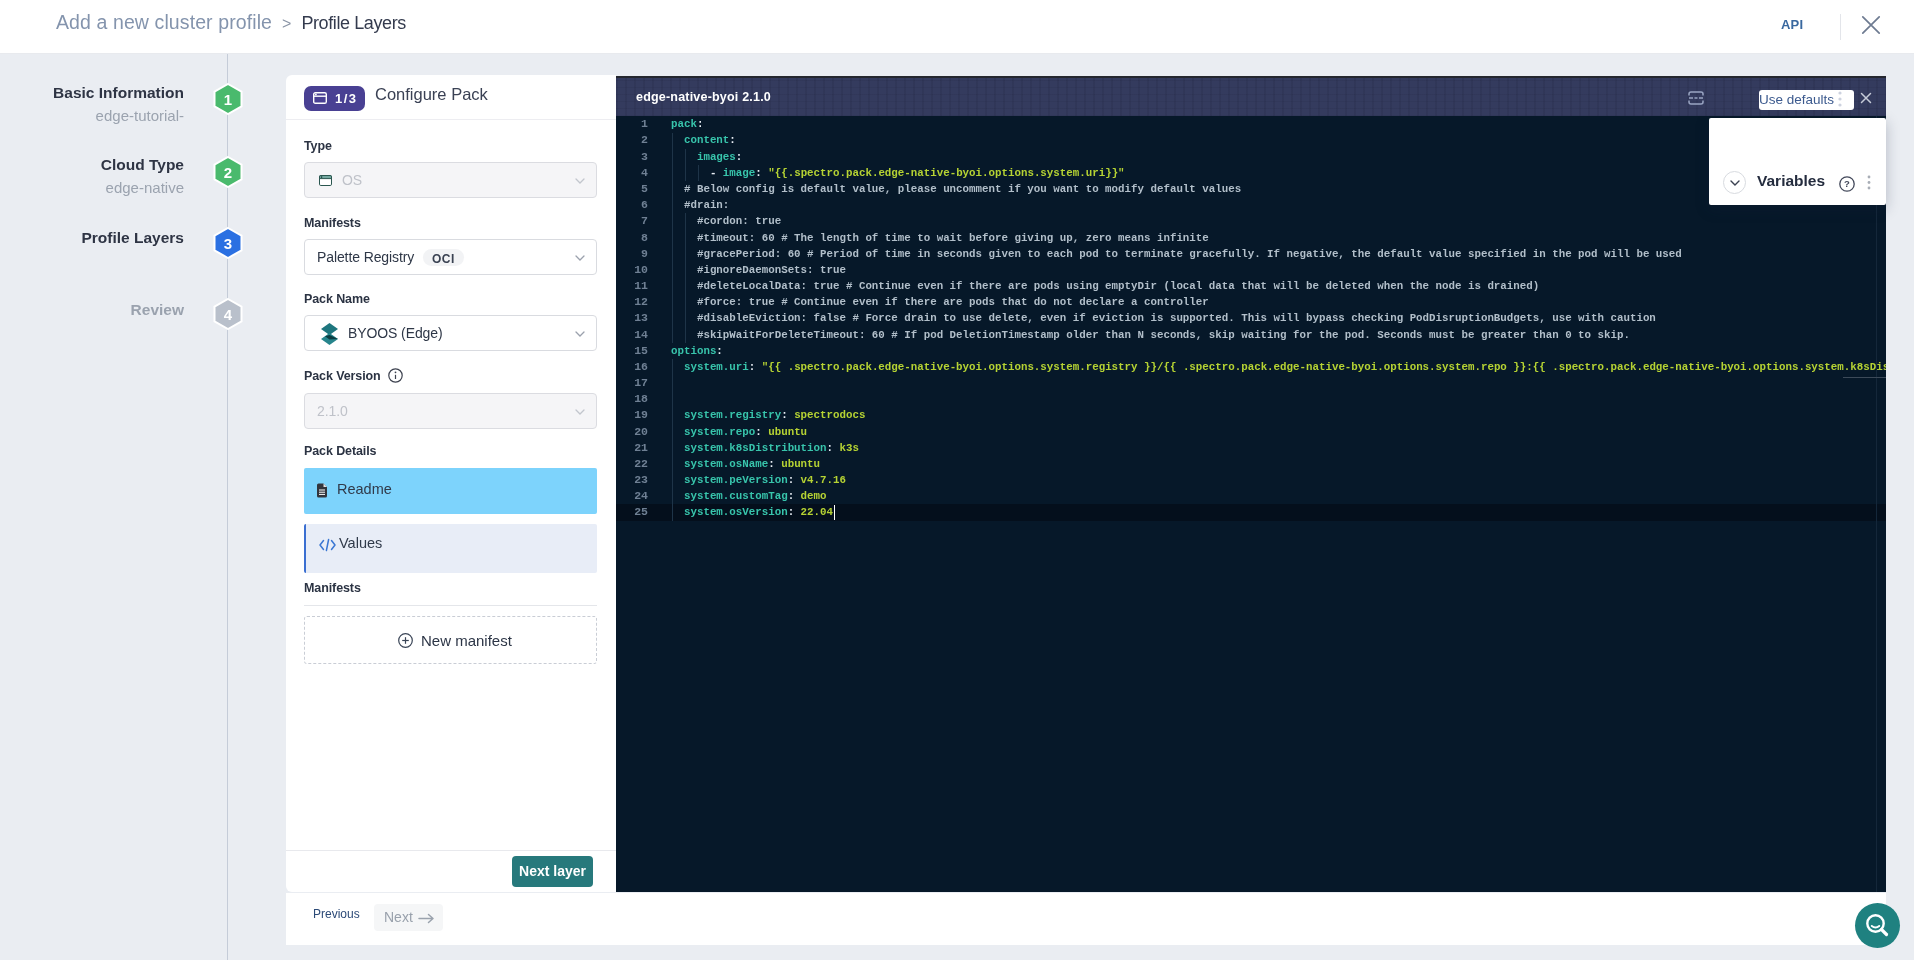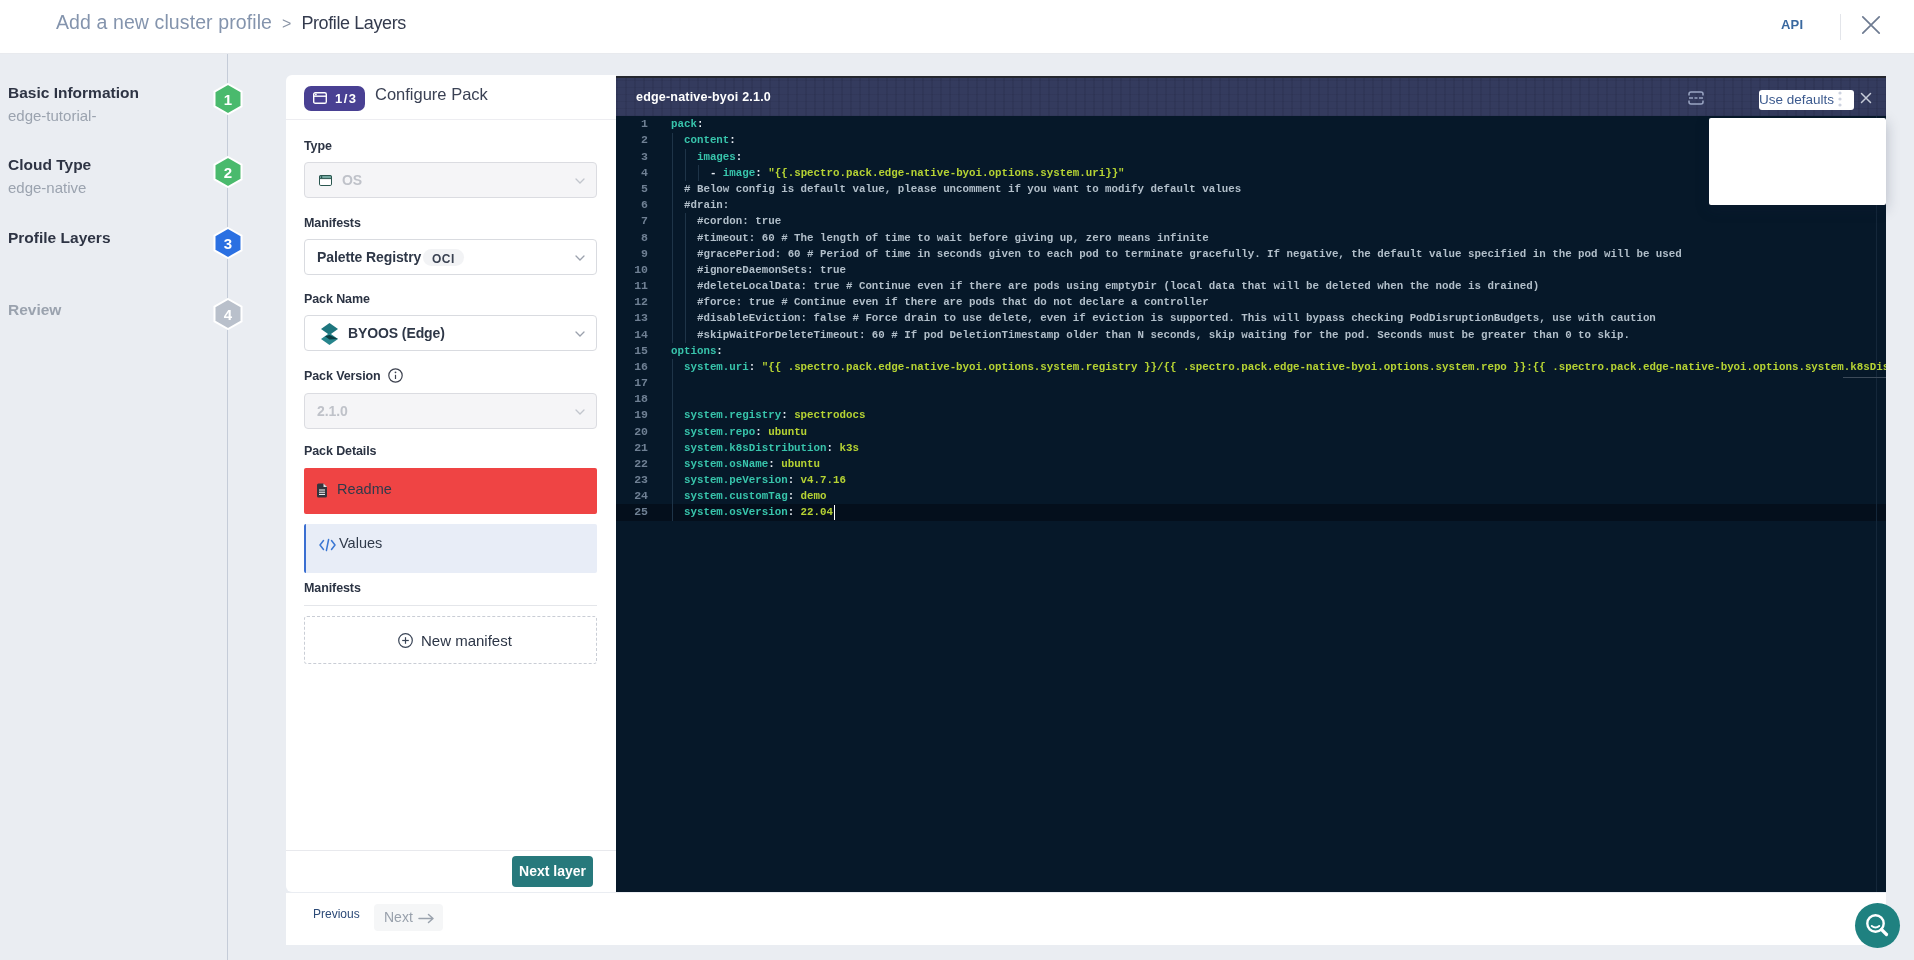--- a/index.html
+++ b/index.html
@@ -7,35 +7,35 @@
 .abs{position:absolute;}
 
 #tophdr{left:0;top:0;width:1914px;height:54px;background:#fff;border-bottom:1px solid #e8eaee;}
 .crumb1{color:#8494ad;font-size:19.5px;letter-spacing:.1px;}
 .crumbsep{color:#8a94a6;font-size:16px;}
 .crumb2{color:#343b4e;font-size:18px;letter-spacing:-.4px;}
 .api{color:#39689f;font-size:13px;font-weight:bold;letter-spacing:.2px;}
 .hdrdiv{width:1px;height:26px;background:#e3e5ea;}
 
 .stepline{left:227px;top:54px;width:1px;height:906px;background:#c5ccd8;}
-.slab{position:absolute;width:184px;padding-left:8px;}
+.slab{position:absolute;width:184px;text-align:right;padding-left:8px;}
 .slab .t1{font-size:15.5px;font-weight:bold;color:#2e3444;}
 .slab .t1.gray{color:#9aa2ae;font-weight:bold;}
 .slab .t2{font-size:15px;color:#9ba3af;margin-top:4.5px;}
 .hex{position:absolute;left:213px;width:30px;height:32px;}
 
 #panel{left:286px;top:75px;width:330px;height:817px;background:#fff;border-radius:6px 0 0 6px;}
 #panelhdr{left:286px;top:75px;width:330px;height:45px;border-bottom:1px solid #ededf1;}
 .badge{position:absolute;left:18px;top:11px;width:61px;height:25px;background:#494093;border-radius:7px;color:#fff;}
 .badge span{position:absolute;left:31px;top:5px;font-size:13px;font-weight:bold;}
 .ptitle{position:absolute;left:89px;top:10px;font-size:16.5px;color:#3a4154;}
 .flabel{position:absolute;left:304px;font-size:12.5px;font-weight:bold;color:#2b3343;letter-spacing:-.1px;}
 .sel{position:absolute;left:304px;width:293px;height:36px;border:1px solid #d9dbe0;border-radius:4px;background:#fff;}
 .sel.dis{background:#f5f5f7;border-color:#dbdce1;}
-.seltxt{position:absolute;top:9px;font-size:14px;letter-spacing:-.1px;color:#2e3747;font-weight:bold;}
+.seltxt{position:absolute;top:9px;font-size:14px;letter-spacing:-.1px;color:#2e3747;}
 .seltxt.dis{color:#bfc2c9;font-size:14px;}
 .chev{position:absolute;right:11px;top:15px;width:10px;height:6px;}
 .pill{position:absolute;left:118px;top:9px;height:17px;background:#f2f3f5;border-radius:9px;font-size:12px;font-weight:bold;color:#3a4252;letter-spacing:.5px;padding:3px 9px 0;}
 .pdbtn{position:absolute;left:304px;width:293px;}
 .pdtxt{position:absolute;left:33px;font-size:14.5px;color:#303a4a;}
 
 #editor{left:616px;top:76px;width:1270px;height:816px;background:#061829;}
 #edhdr{left:616px;top:76px;width:1270px;height:40px;background:#343b5e;border-top:2px solid #25272f;background-image:repeating-linear-gradient(90deg, rgba(16,18,38,.10) 0 2px, rgba(0,0,0,0) 2px 9px),repeating-linear-gradient(0deg, rgba(16,18,38,.08) 0 1px, rgba(0,0,0,0) 1px 7px);}
 .edtitle{position:absolute;left:20px;top:12px;color:#fff;font-size:12.5px;font-weight:bold;letter-spacing:.2px;}
 .usedef{position:absolute;left:1114px;top:12px;width:95px;height:20px;background:#fff;border-radius:3px;color:#3c5a8e;font-size:13.5px;text-align:left;line-height:20px;margin-left:29px;}
@@ -144,21 +144,21 @@
     <line x1="7.5" y1="6.8" x2="7.5" y2="11" stroke="#3c414e" stroke-width="1.2"></line>
     <circle cx="7.5" cy="4.3" r="0.9" fill="#3c414e"></circle>
   </svg>
 <div class="abs sel dis" style="top:393px;text-align:center;">
     <div class="seltxt dis" style="left:12px;">2.1.0</div>
     <svg class="chev" viewBox="0 0 10 6">
       <path d="M1 1 L5 5 L9 1" fill="none" stroke="#c2c6cd" stroke-width="1.3" stroke-linecap="round"></path>
     </svg>
   </div>
 <div class="abs flabel" style="top:444px;">Pack Details</div>
-<div class="abs pdbtn" style="top:468px;height:46px;background:#ef4444;border-radius:2px;">
+<div class="abs pdbtn" style="top:468px;height:46px;background:#7dd3fc;border-radius:2px;">
     <svg style="position:absolute;left:12px;top:15px;" width="12" height="15" viewBox="0 0 12 15">
       <path d="M1 2 Q1 0.5 2.5 0.5 H7.5 L11 4 V13 Q11 14.5 9.5 14.5 H2.5 Q1 14.5 1 13 Z" fill="#32343c"></path>
       <path d="M7.5 0.5 L7.5 4 L11 4" fill="#fff" opacity="0.85"></path>
       <line x1="3" y1="7" x2="9" y2="7" stroke="#fff" stroke-width="1"></line>
       <line x1="3" y1="9.2" x2="9" y2="9.2" stroke="#fff" stroke-width="1"></line>
       <line x1="3" y1="11.4" x2="9" y2="11.4" stroke="#fff" stroke-width="1"></line>
     </svg>
     <div class="pdtxt" style="top:13px;">Readme</div>
   </div>
 <div class="abs pdbtn" style="top:524px;height:49px;background:#e8edf7;border-left:2px solid #3b6fd1;border-radius:2px;">
@@ -208,20 +208,37 @@
 <div class="guide" style="left:671.5px;top:358.9px;height:161.7px;"></div>
 <div class="guide" style="left:684.5px;top:148.6px;height:32.3px;"></div>
 <div class="guide" style="left:684.5px;top:213.3px;height:129.4px;"></div>
 <div class="guide" style="left:697.5px;top:164.8px;height:16.2px;"></div>
 <div class="abs code" id="gutter">1<br>2<br>3<br>4<br>5<br>6<br>7<br>8<br>9<br>10<br>11<br>12<br>13<br>14<br>15<br>16<br>17<br>18<br>19<br>20<br>21<br>22<br>23<br>24<br>25</div>
 <div class="abs code" id="codebox"><span class="tk">pack</span><span class="tw">:</span><br>  <span class="tk">content</span><span class="tw">:</span><br>    <span class="tk">images</span><span class="tw">:</span><br>      <span class="tw">- </span><span class="tk">image</span><span class="tw">: </span><span class="tv">"{{.spectro.pack.edge-native-byoi.options.system.uri}}"</span><br><span class="tc">  # Below config is default value, please uncomment if you want to modify default values</span><br><span class="tc">  #drain:</span><br><span class="tc">    #cordon: true</span><br><span class="tc">    #timeout: 60 # The length of time to wait before giving up, zero means infinite</span><br><span class="tc">    #gracePeriod: 60 # Period of time in seconds given to each pod to terminate gracefully. If negative, the default value specified in the pod will be used</span><br><span class="tc">    #ignoreDaemonSets: true</span><br><span class="tc">    #deleteLocalData: true # Continue even if there are pods using emptyDir (local data that will be deleted when the node is drained)</span><br><span class="tc">    #force: true # Continue even if there are pods that do not declare a controller</span><br><span class="tc">    #disableEviction: false # Force drain to use delete, even if eviction is supported. This will bypass checking PodDisruptionBudgets, use with caution</span><br><span class="tc">    #skipWaitForDeleteTimeout: 60 # If pod DeletionTimestamp older than N seconds, skip waiting for the pod. Seconds must be greater than 0 to skip.</span><br><span class="tk">options</span><span class="tw">:</span><br>  <span class="tk">system.uri</span><span class="tw">: </span><span class="tv">"{{ .spectro.pack.edge-native-byoi.options.system.registry }}/{{ .spectro.pack.edge-native-byoi.options.system.repo }}:{{ .spectro.pack.edge-native-byoi.options.system.k8sDistribution }}-{{ .spectro.pack.edge-native-byoi.options.system.peVersion }}"</span><br>&nbsp;<br>&nbsp;<br>  <span class="tk">system.registry</span><span class="tw">: </span><span class="tv">spectrodocs</span><br>  <span class="tk">system.repo</span><span class="tw">: </span><span class="tv">ubuntu</span><br>  <span class="tk">system.k8sDistribution</span><span class="tw">: </span><span class="tv">k3s</span><br>  <span class="tk">system.osName</span><span class="tw">: </span><span class="tv">ubuntu</span><br>  <span class="tk">system.peVersion</span><span class="tw">: </span><span class="tv">v4.7.16</span><br>  <span class="tk">system.customTag</span><span class="tw">: </span><span class="tv">demo</span><br>  <span class="tk">system.osVersion</span><span class="tw">: </span><span class="tv">22.04</span></div>
 <div class="abs" style="left:833.5px;top:504.9px;width:1.6px;height:15.5px;background:#ffffff;"></div>
 <div class="abs" style="left:1875.5px;top:116px;width:1px;height:776px;background:#14273a;"></div>
 <div class="abs" style="left:1843px;top:376.5px;width:43px;height:1.5px;background:#3c4a59;"></div>
 <div class="abs" id="popup">
+    <div class="poprow" style="top:43px;">
+      <div class="popcirc">
+        <svg style="position:absolute;left:6px;top:8px;" width="10" height="6" viewBox="0 0 10 6">
+          <path d="M1 1 L5 5 L9 1" fill="none" stroke="#3a4150" stroke-width="1.4" stroke-linecap="round"></path>
+        </svg>
+      </div>
+      <div class="poptxt">Variables</div>
+      <svg style="position:absolute;left:130px;top:15px;" width="16" height="16" viewBox="0 0 16 16">
+        <circle cx="8" cy="8" r="7.2" fill="none" stroke="#42485a" stroke-width="1.3"></circle>
+        <text x="8" y="11.4" text-anchor="middle" font-size="9.5" font-weight="bold" fill="#42485a" font-family="Liberation Sans,sans-serif">?</text>
+      </svg>
+      <svg style="position:absolute;left:158px;top:14px;" width="4" height="15" viewBox="0 0 4 15">
+        <circle cx="2" cy="2" r="1.4" fill="#a8adb6"></circle>
+        <circle cx="2" cy="7.5" r="1.4" fill="#a8adb6"></circle>
+        <circle cx="2" cy="13" r="1.4" fill="#a8adb6"></circle>
+      </svg>
+    </div>
   </div>
 <div class="abs" id="prevrow">
     <div class="prev">Previous</div>
     <div class="nextbtn">Next</div>
     <svg style="position:absolute;left:132px;top:19.5px;" width="17" height="11" viewBox="0 0 17 11">
       <path d="M1 5.5 H14.5 M10.5 1.5 L15 5.5 L10.5 9.5" fill="none" stroke="#9aa2ad" stroke-width="1.5" stroke-linecap="round" stroke-linejoin="round"></path>
     </svg>
   </div>
 <div class="abs" style="left:1855px;top:903px;width:45px;height:45px;background:#1f8180;border-radius:50%;">
     <svg style="position:absolute;left:10px;top:10px;" width="25" height="25" viewBox="0 0 25 25">

